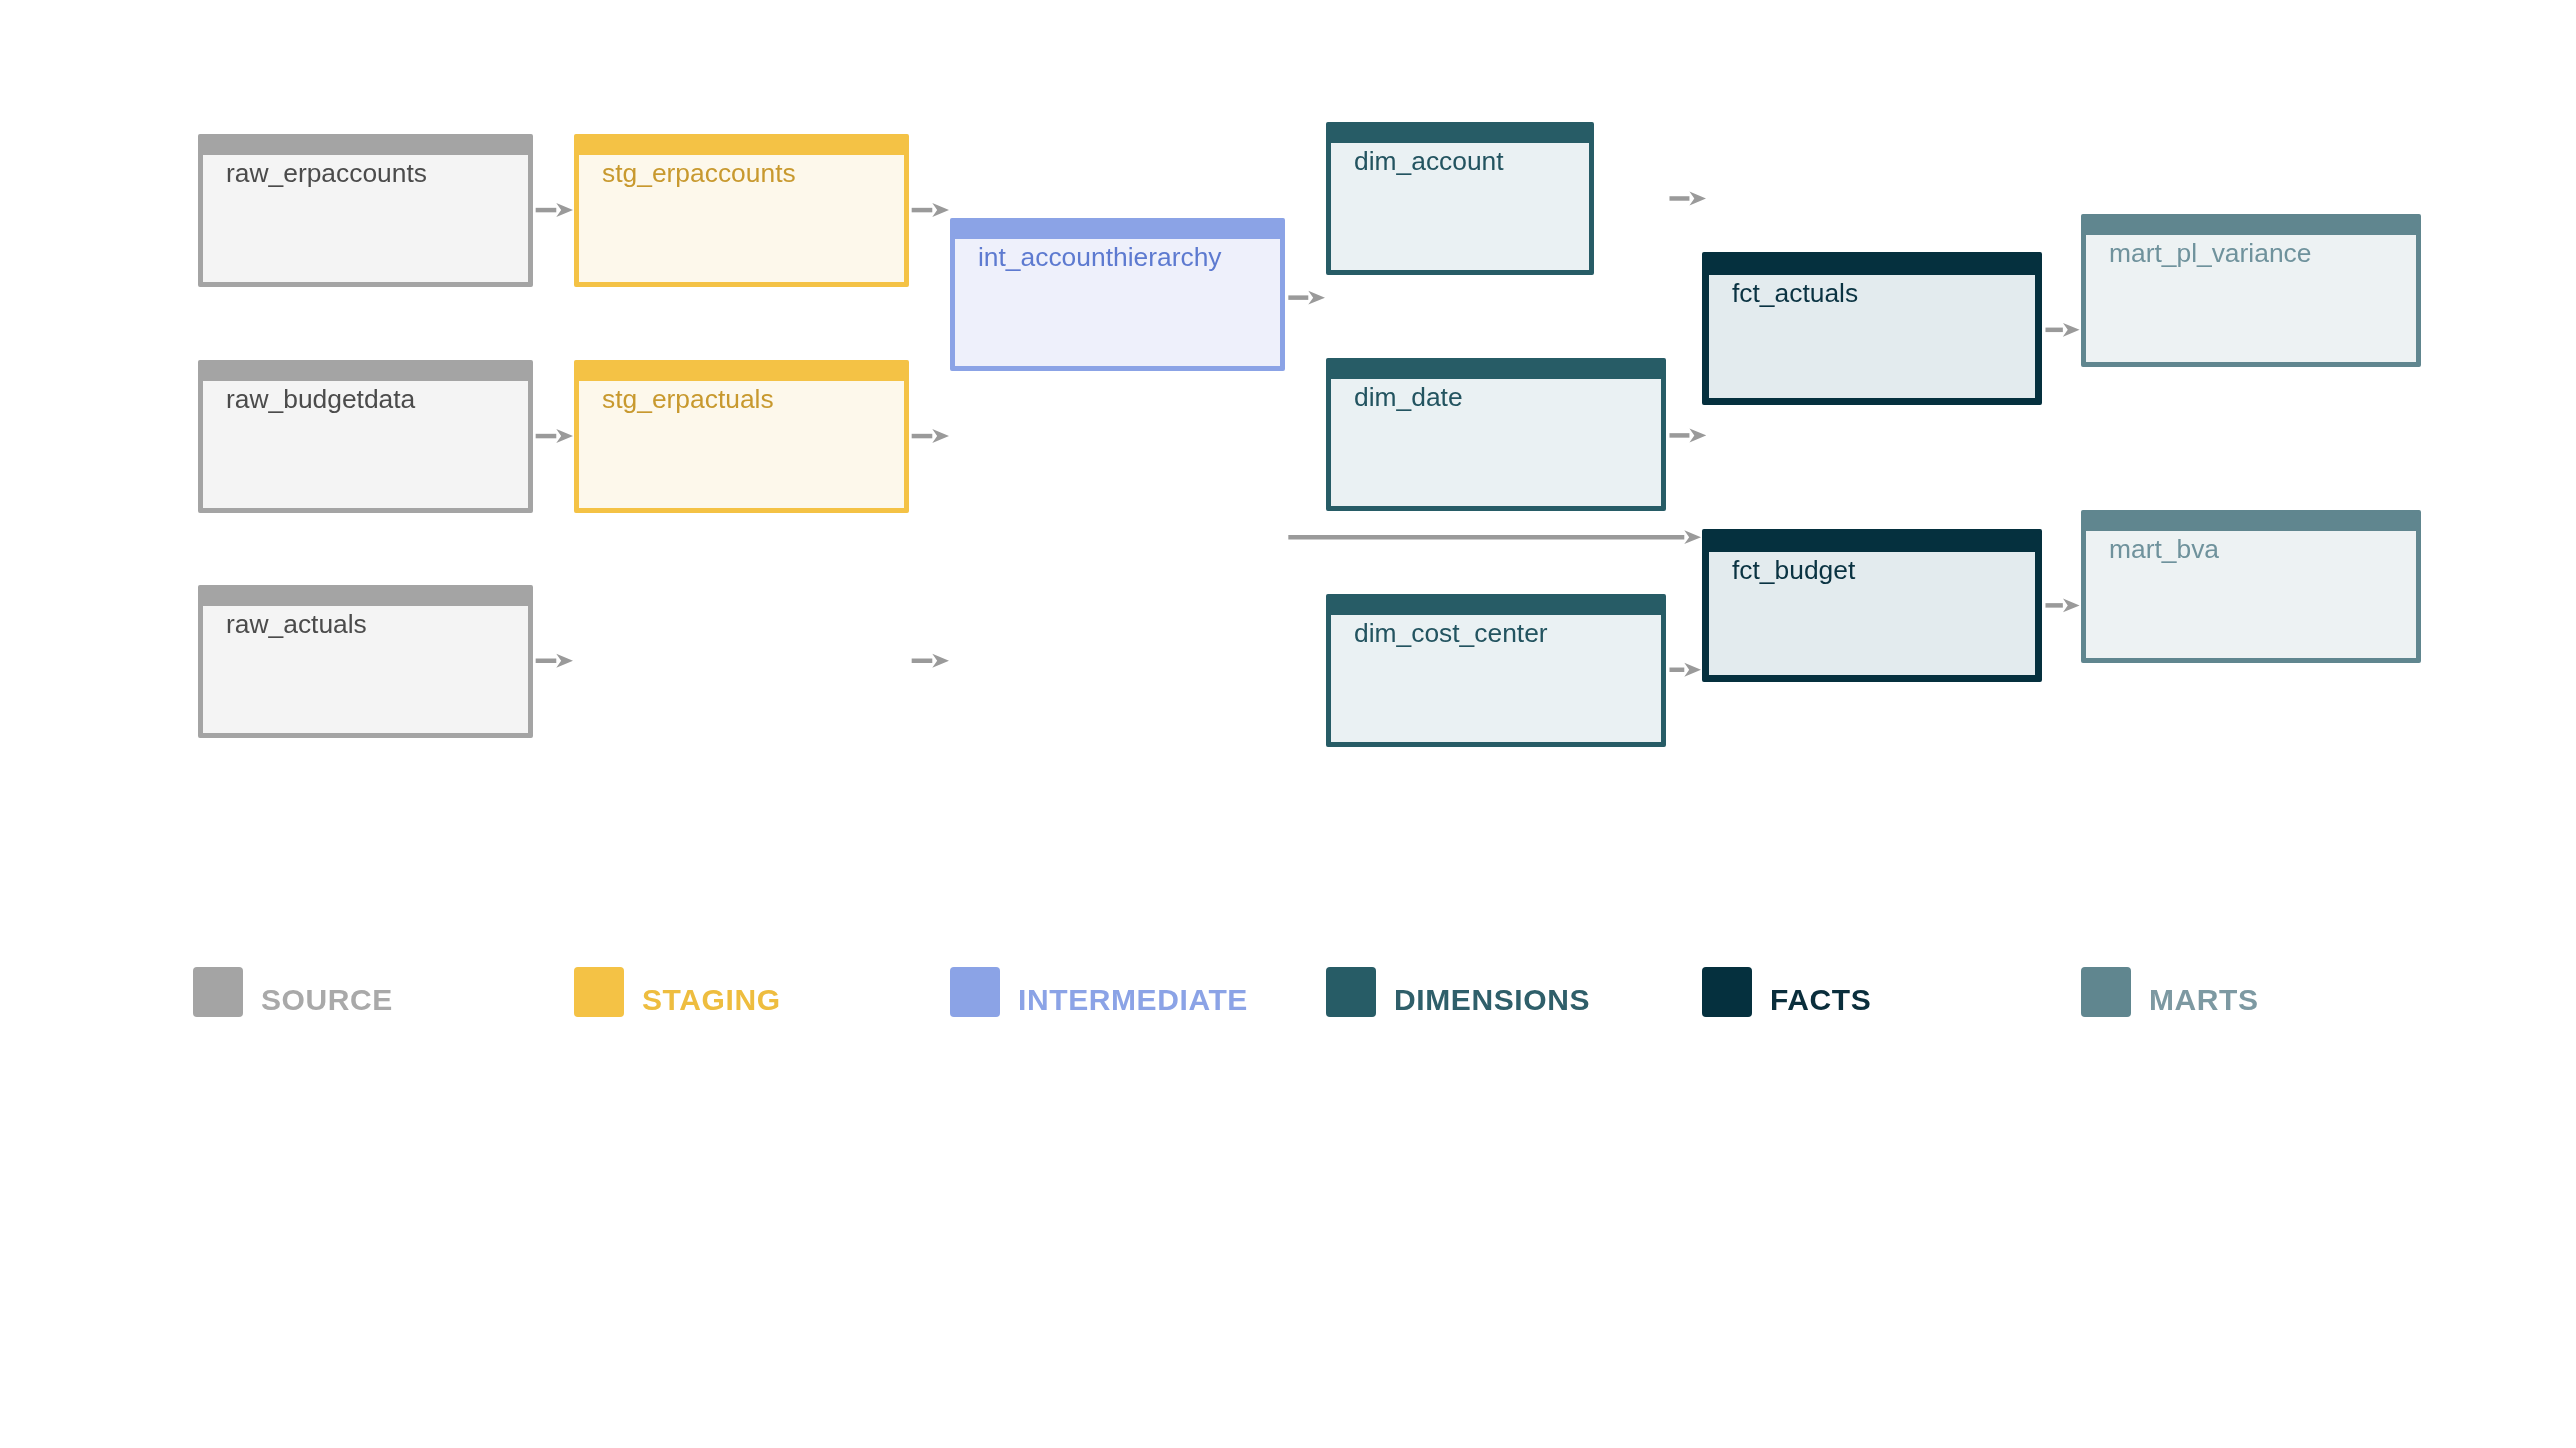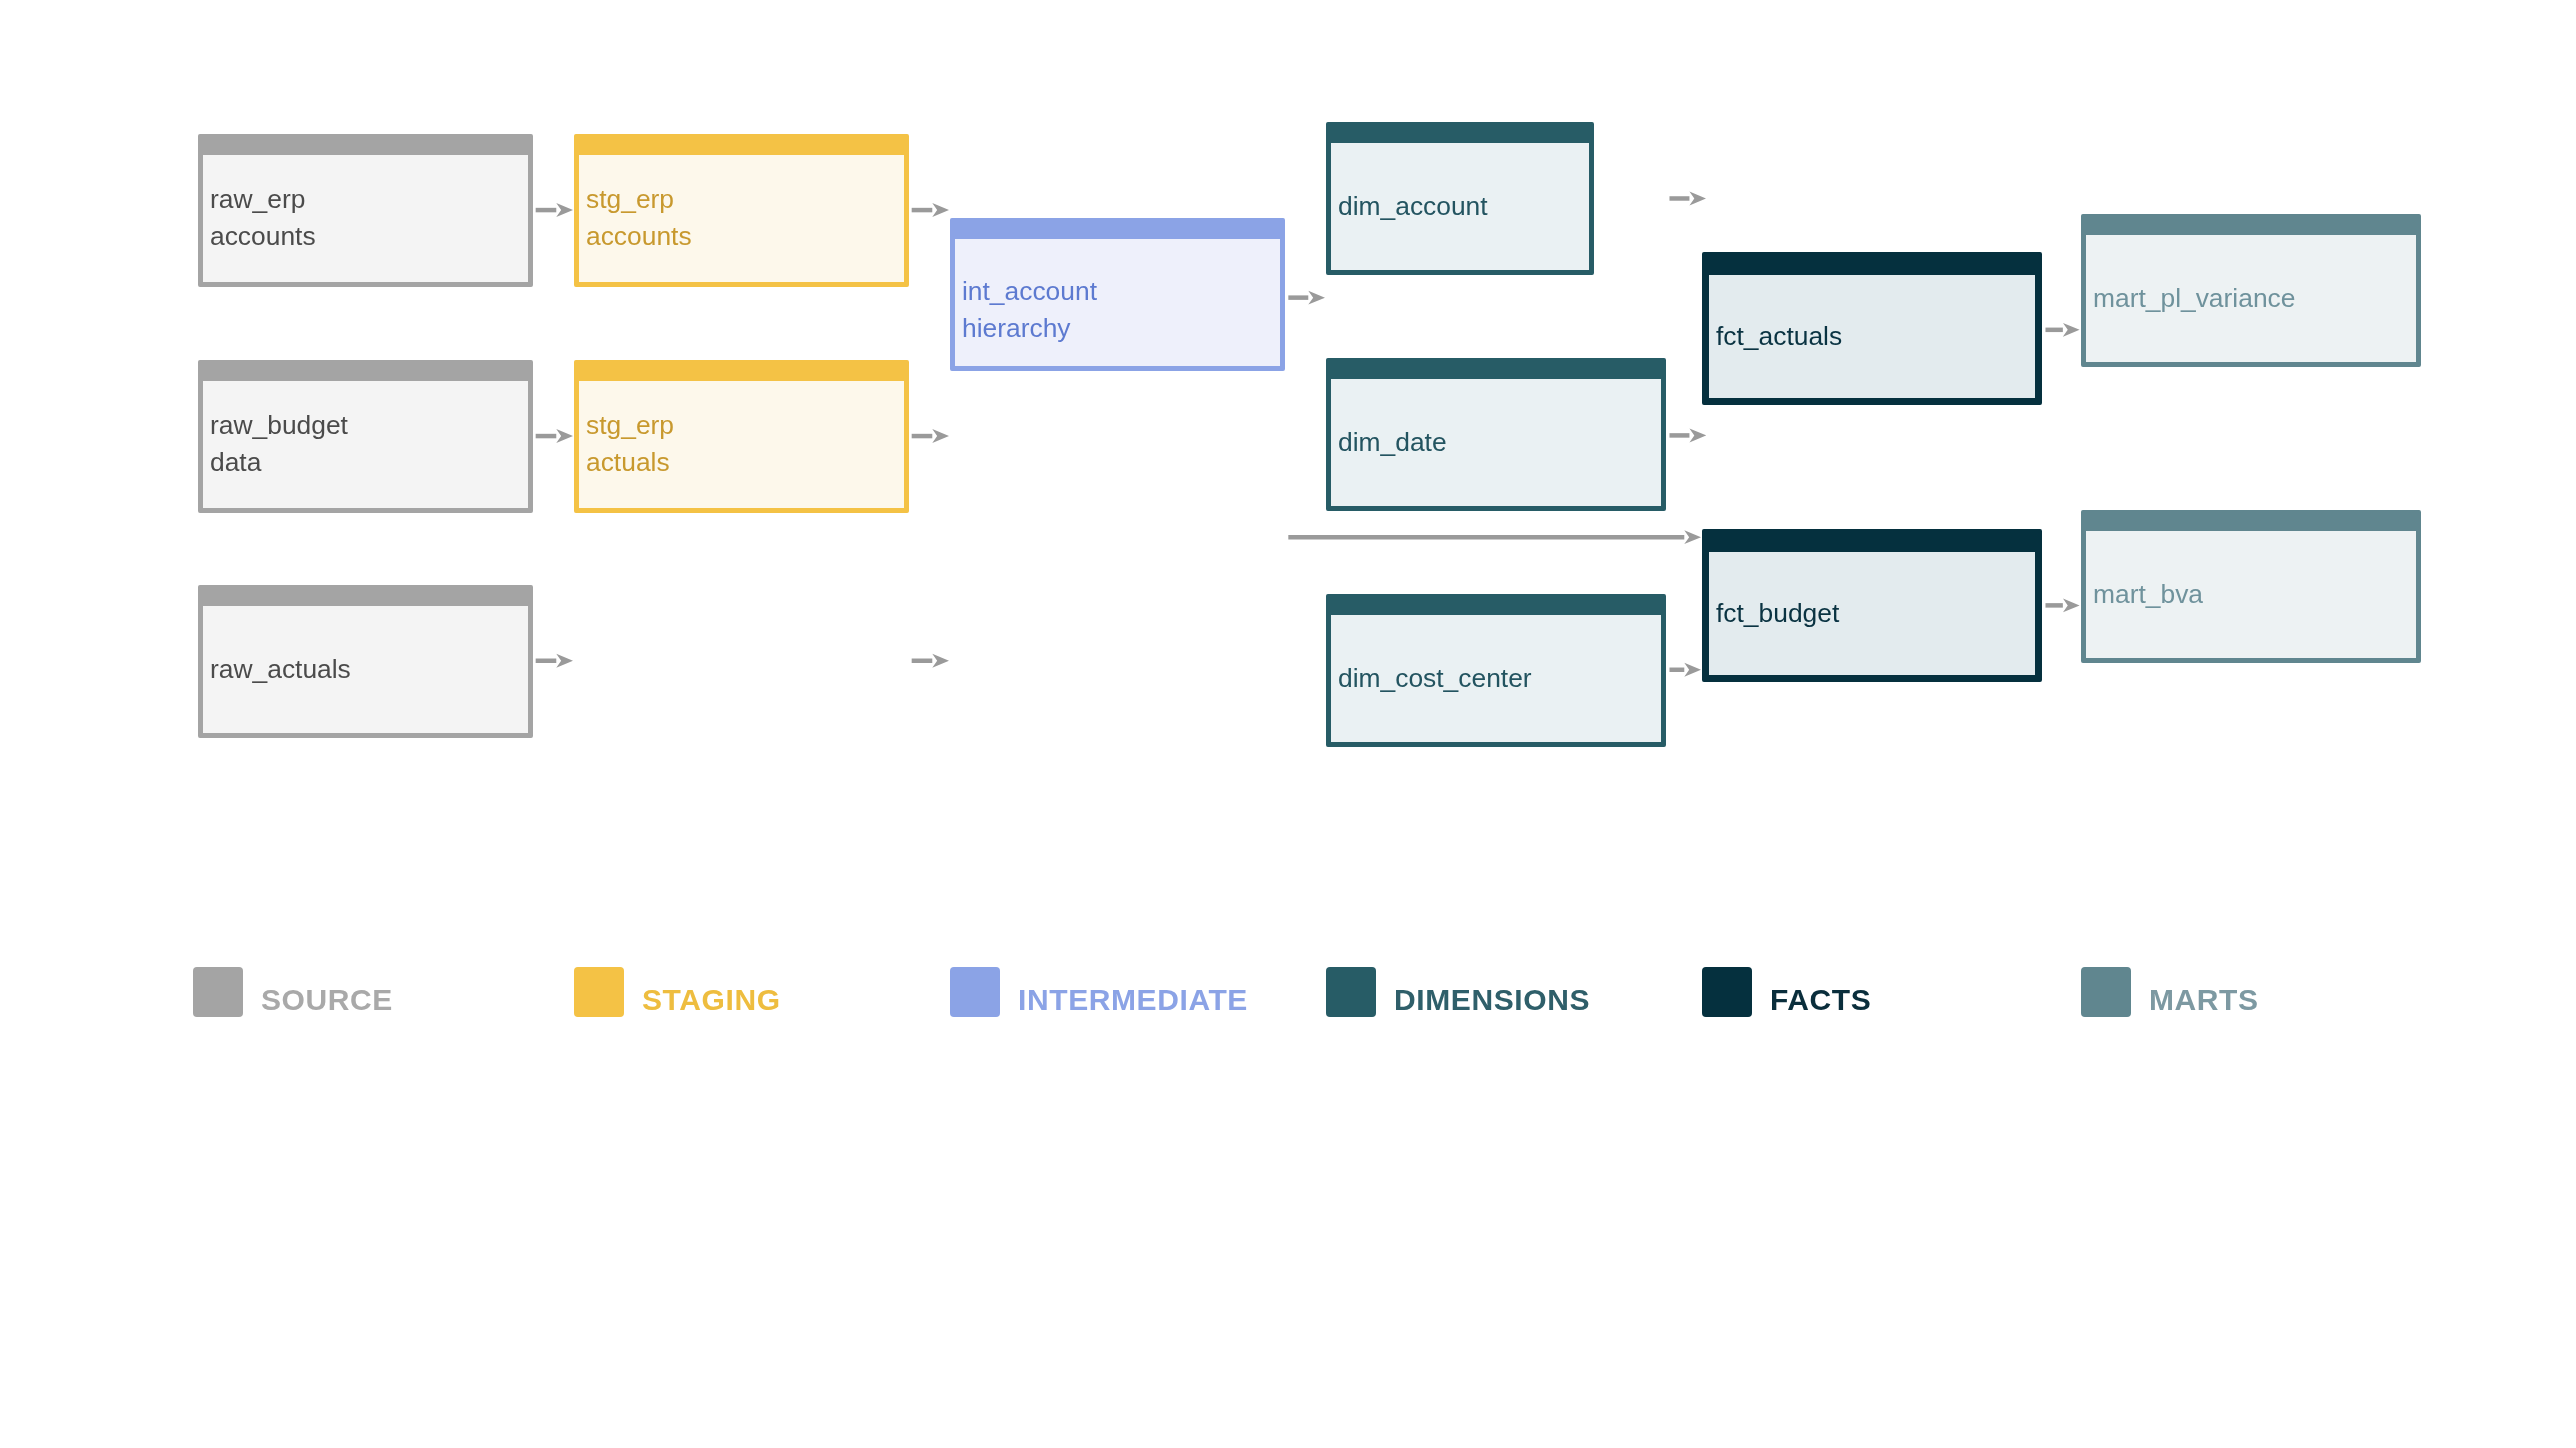--- a/index.html
+++ b/index.html
@@ -32,36 +32,35 @@
     border-style:solid;
     border-width:5.2px;
     border-radius:1.9px;
     display:flex;
     flex-direction:column;
   }
   .node-header{height:15.5px;flex:0 0 auto;}
   .node-body{
     flex:1 1 auto;
     display:flex;
-    flex-direction:column;
-    justify-content:center;
-    padding-left:7px;
+    flex-direction:row;
+    padding-left:23px;
     padding-right:10.3px;
   }
   .node-body span{display:block;font-size:26.4px;line-height:37px;white-space:nowrap;}
 
   .node.source{border-color:var(--source-header);background:var(--source-body);}
   .node.source .node-header{background:var(--source-header);}
   .node.source .node-body span{color:var(--source-text);}
 
   .node.staging{border-color:var(--staging-header);background:var(--staging-body);}
   .node.staging .node-header{background:var(--staging-header);}
   .node.staging .node-body span{color:var(--staging-text);}
 
-  .node.intermediate{border-color:var(--intermediate-header);background:var(--intermediate-body);gap:16px;}
+  .node.intermediate{border-color:var(--intermediate-header);background:var(--intermediate-body);}
   .node.intermediate .node-header{background:var(--intermediate-header);}
   .node.intermediate .node-body span{color:var(--intermediate-text);}
 
   .node.dimensions{border-color:var(--dimensions-header);background:var(--dimensions-body);border-width:5.8px;}
   .node.dimensions .node-header{background:var(--dimensions-header);}
   .node.dimensions .node-body span{color:var(--dimensions-text);}
 
   .node.facts{border-color:var(--facts-header);background:var(--facts-body);border-width:7px;}
   .node.facts .node-header{background:var(--facts-header);}
   .node.facts .node-body span{color:var(--facts-text);}

